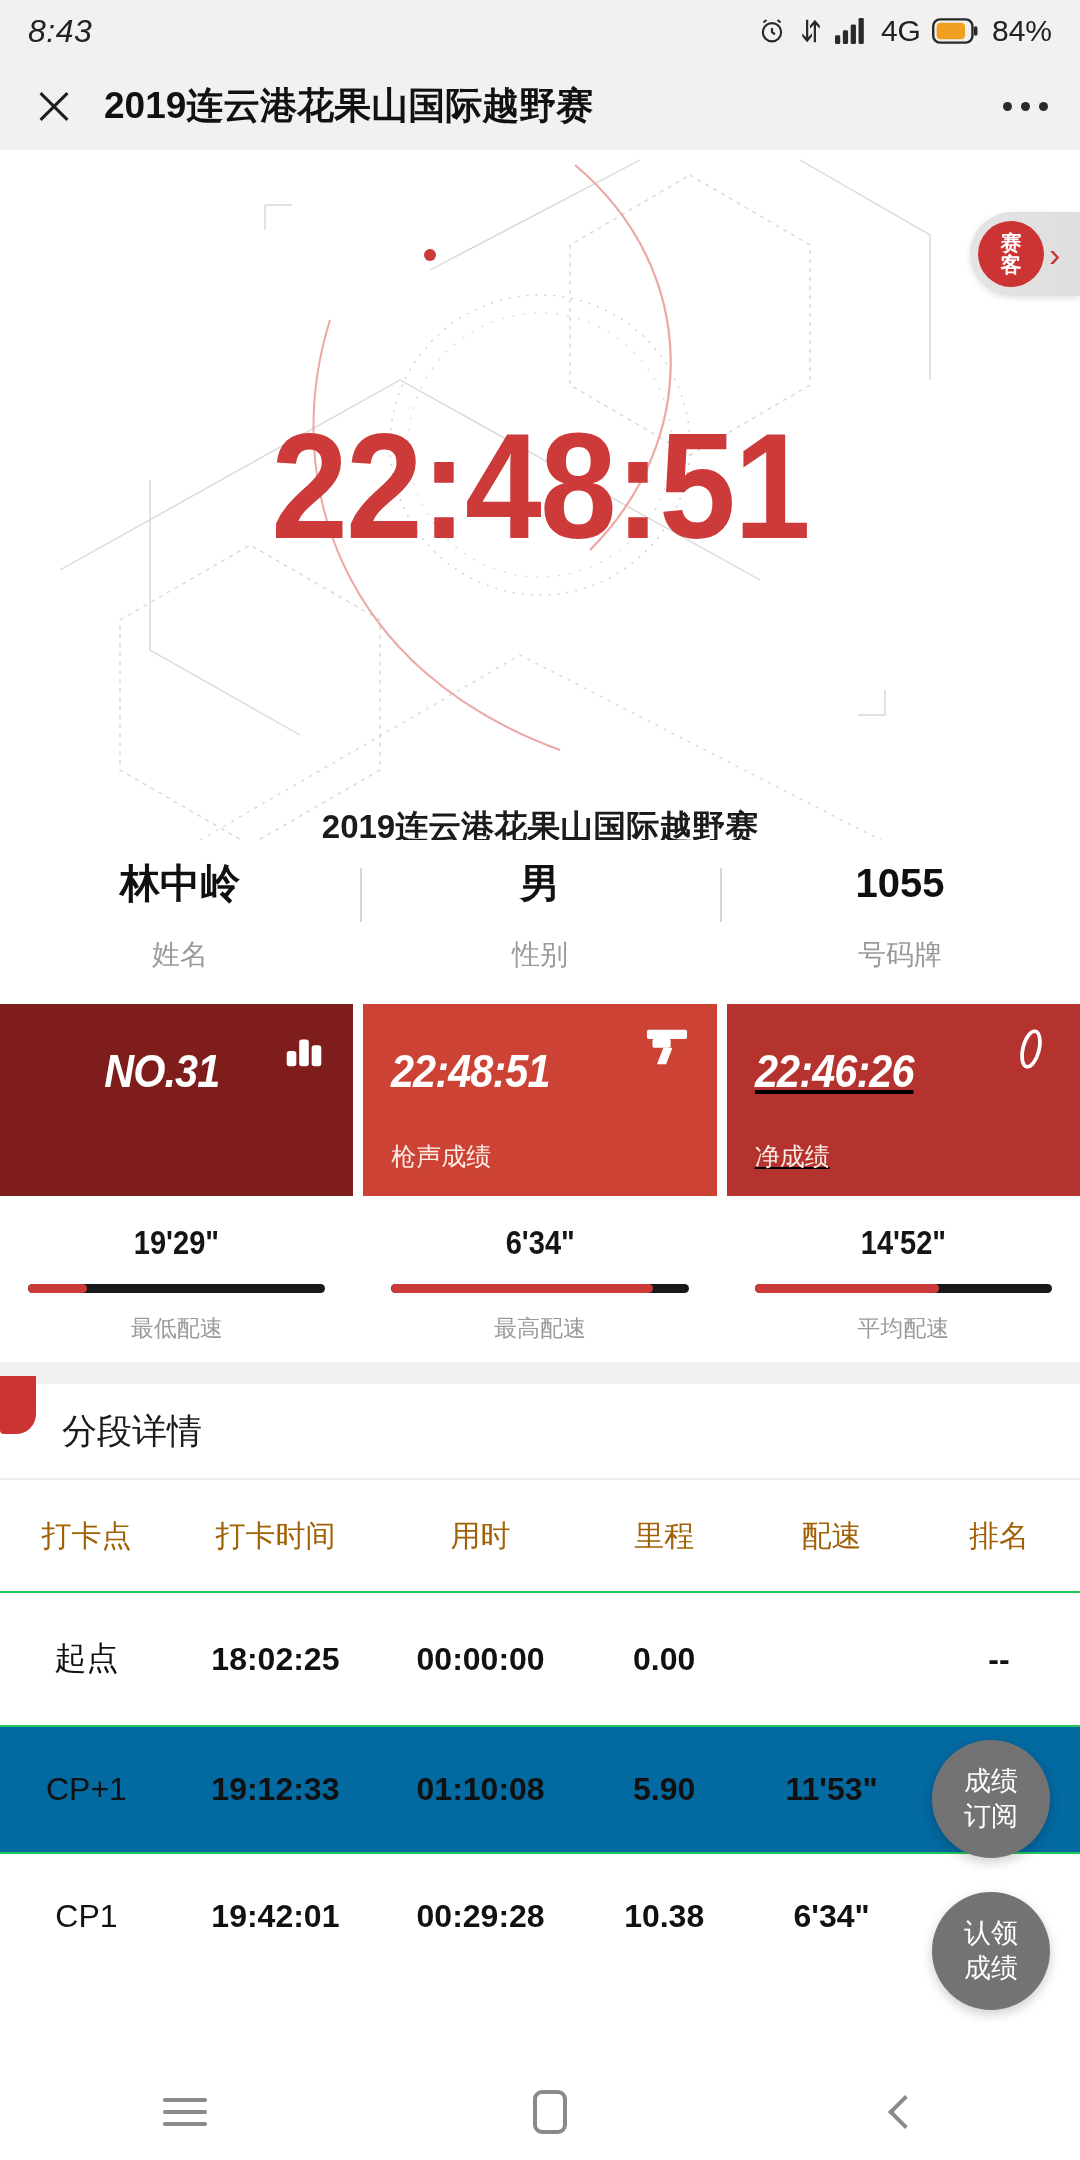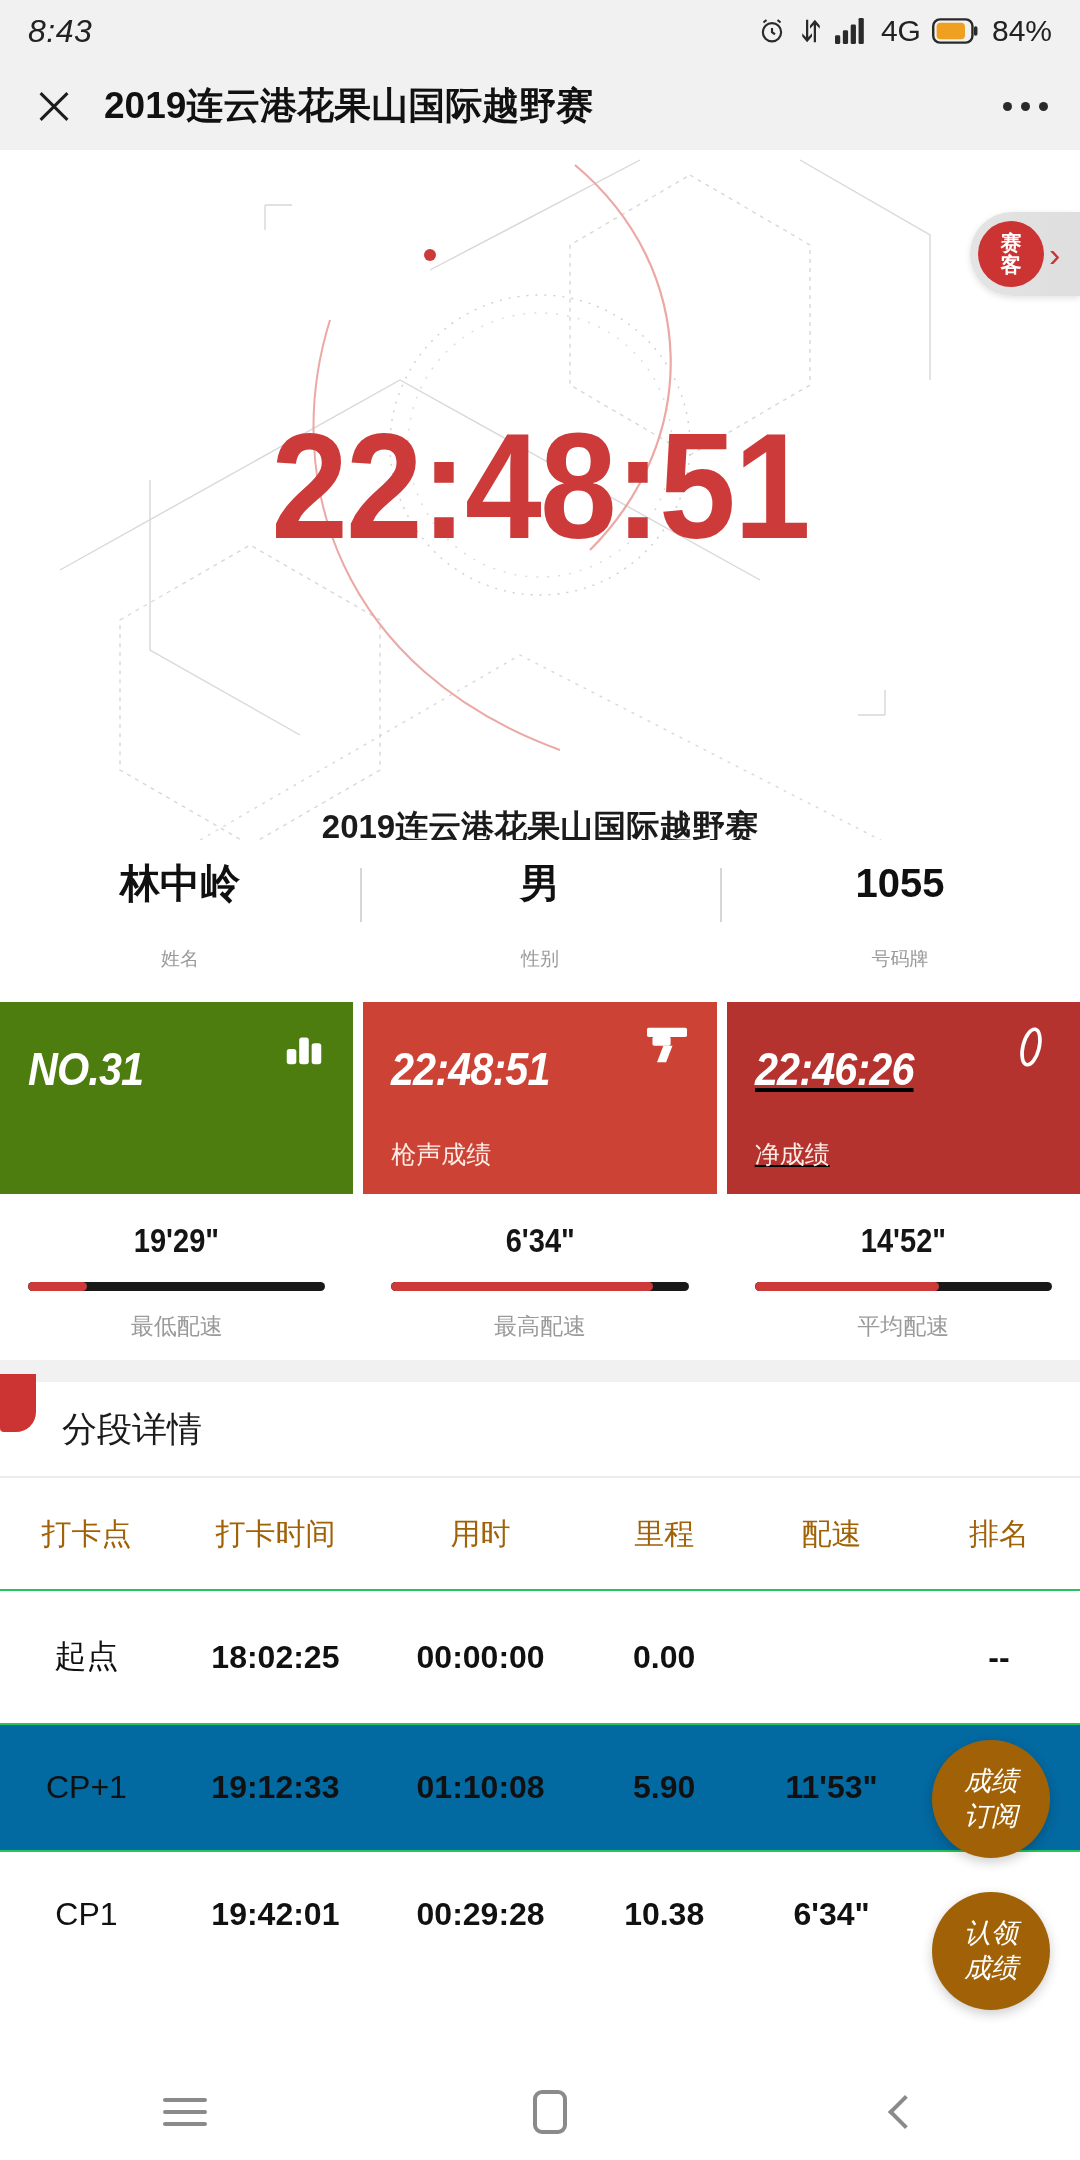--- a/index.html
+++ b/index.html
@@ -75,30 +75,30 @@
     font-size:33px; font-weight:bold; color:#1b1b1b;
   }
 
   
   .runner{
     display:flex; align-items:flex-start; padding:18px 0 30px;
     background:#fff;
   }
   .runner-col{ flex:1; text-align:center; position:relative; }
   .runner-col .val{ font-size:40px; color:#101010; font-weight:bold; line-height:1.25; }
-  .runner-col .lab{ font-size:19px; color:#9a9a9a; margin-top:38px; }
+  .runner-col .lab{ font-size:28px; color:#9a9a9a; margin-top:28px; }
   .runner-col + .runner-col:before{
     content:""; position:absolute; left:0; top:10px;
     width:2px; height:54px; background:#d6d6d6;
   }
 
   
   .cards{ display:flex; gap:10px; }
   .card{ flex:1; height:192px; position:relative; padding:40px 28px 0; }
-  .card.c1{ background:#4d7c0f; }
+  .card.c1{ background:#7f1d1d;text-align:center; }
   .card.c2{ background:#cc4335; }
   .card.c3{ background:#b4332e;text-decoration:underline; }
   .card .cval{
     color:#fff; font-size:46px; font-weight:bold; font-style:italic;
     font-family:"Liberation Sans Narrow","Liberation Sans",sans-serif;
     letter-spacing:-1px; transform:scaleX(.9); transform-origin:left center;
   }
   .card .clab{ color:#fdece6; font-size:25px; margin-top:42px; }
   .card .cicon{ position:absolute; right:26px; top:22px; }
 
@@ -136,24 +136,23 @@
   td{ font-size:32px; color:#111; text-align:center; padding:44px 0;
       font-family:"Liberation Sans Narrow","Liberation Sans",sans-serif; font-weight:bold; }
   td.cjk{ font-family:"Liberation Sans","DejaVu Sans",sans-serif; font-weight:normal; }
   tbody tr{ border-top:2px solid #22c55e; }
   tbody tr.alt{ background:#0369a1; }
 
   
   .fab{
     position:absolute; right:30px;
     width:118px; height:118px; border-radius:50%;
-    background:#a16207; color:#fff; font-size:27px; line-height:1.28;
+    background:#737373; color:#fff; font-size:27px; line-height:1.28;
     display:flex; flex-direction:column; align-items:center; justify-content:center;
     box-shadow:0 4px 12px rgba(0,0,0,.2);
-    font-style:italic;
   }
   .fab.f1{ top:1740px; }
   .fab.f2{ top:1892px; }
 
   
   .navbar{
     position:absolute; left:0; right:0; bottom:0; height:96px; background:#fff;
     display:flex; align-items:center; justify-content:space-around;
   }
   .nav-recents i{ display:block; width:44px; height:4px; background:#8a8a8a; margin:8px 0; border-radius:2px; }

